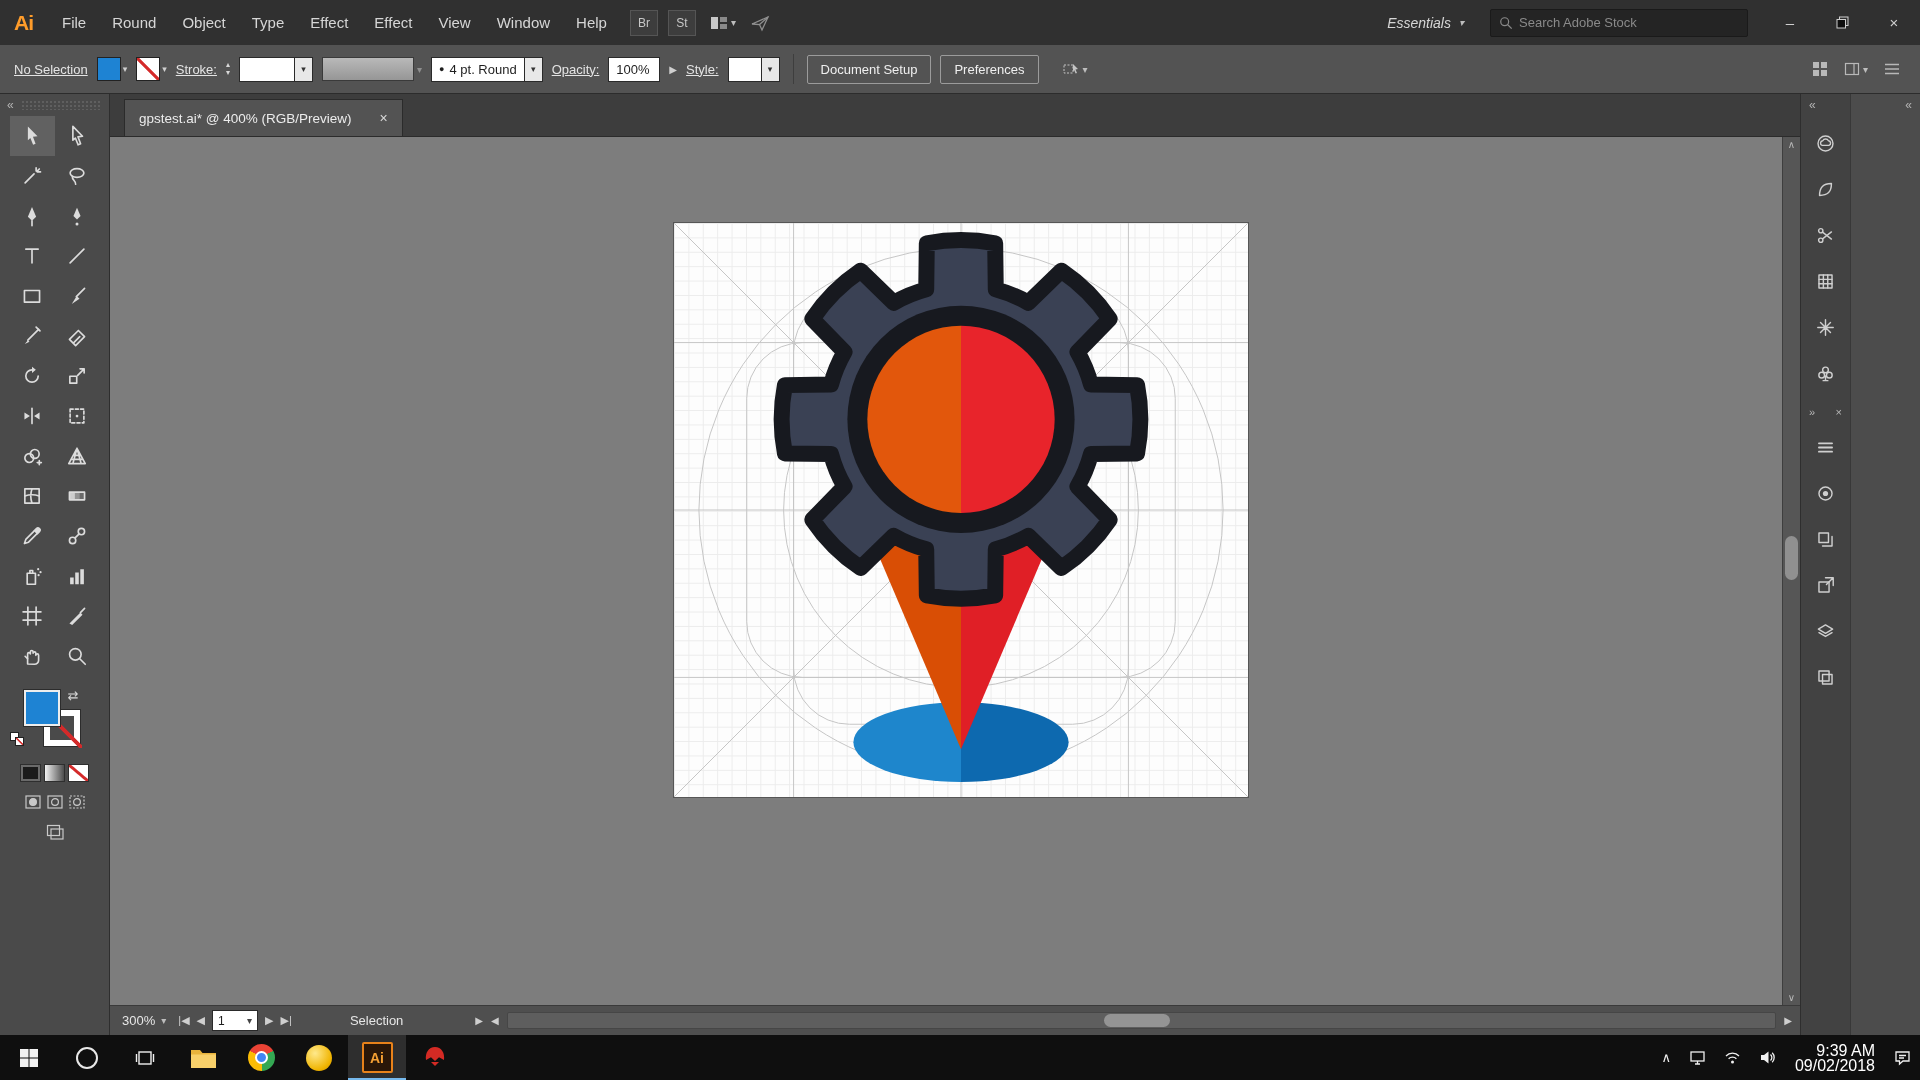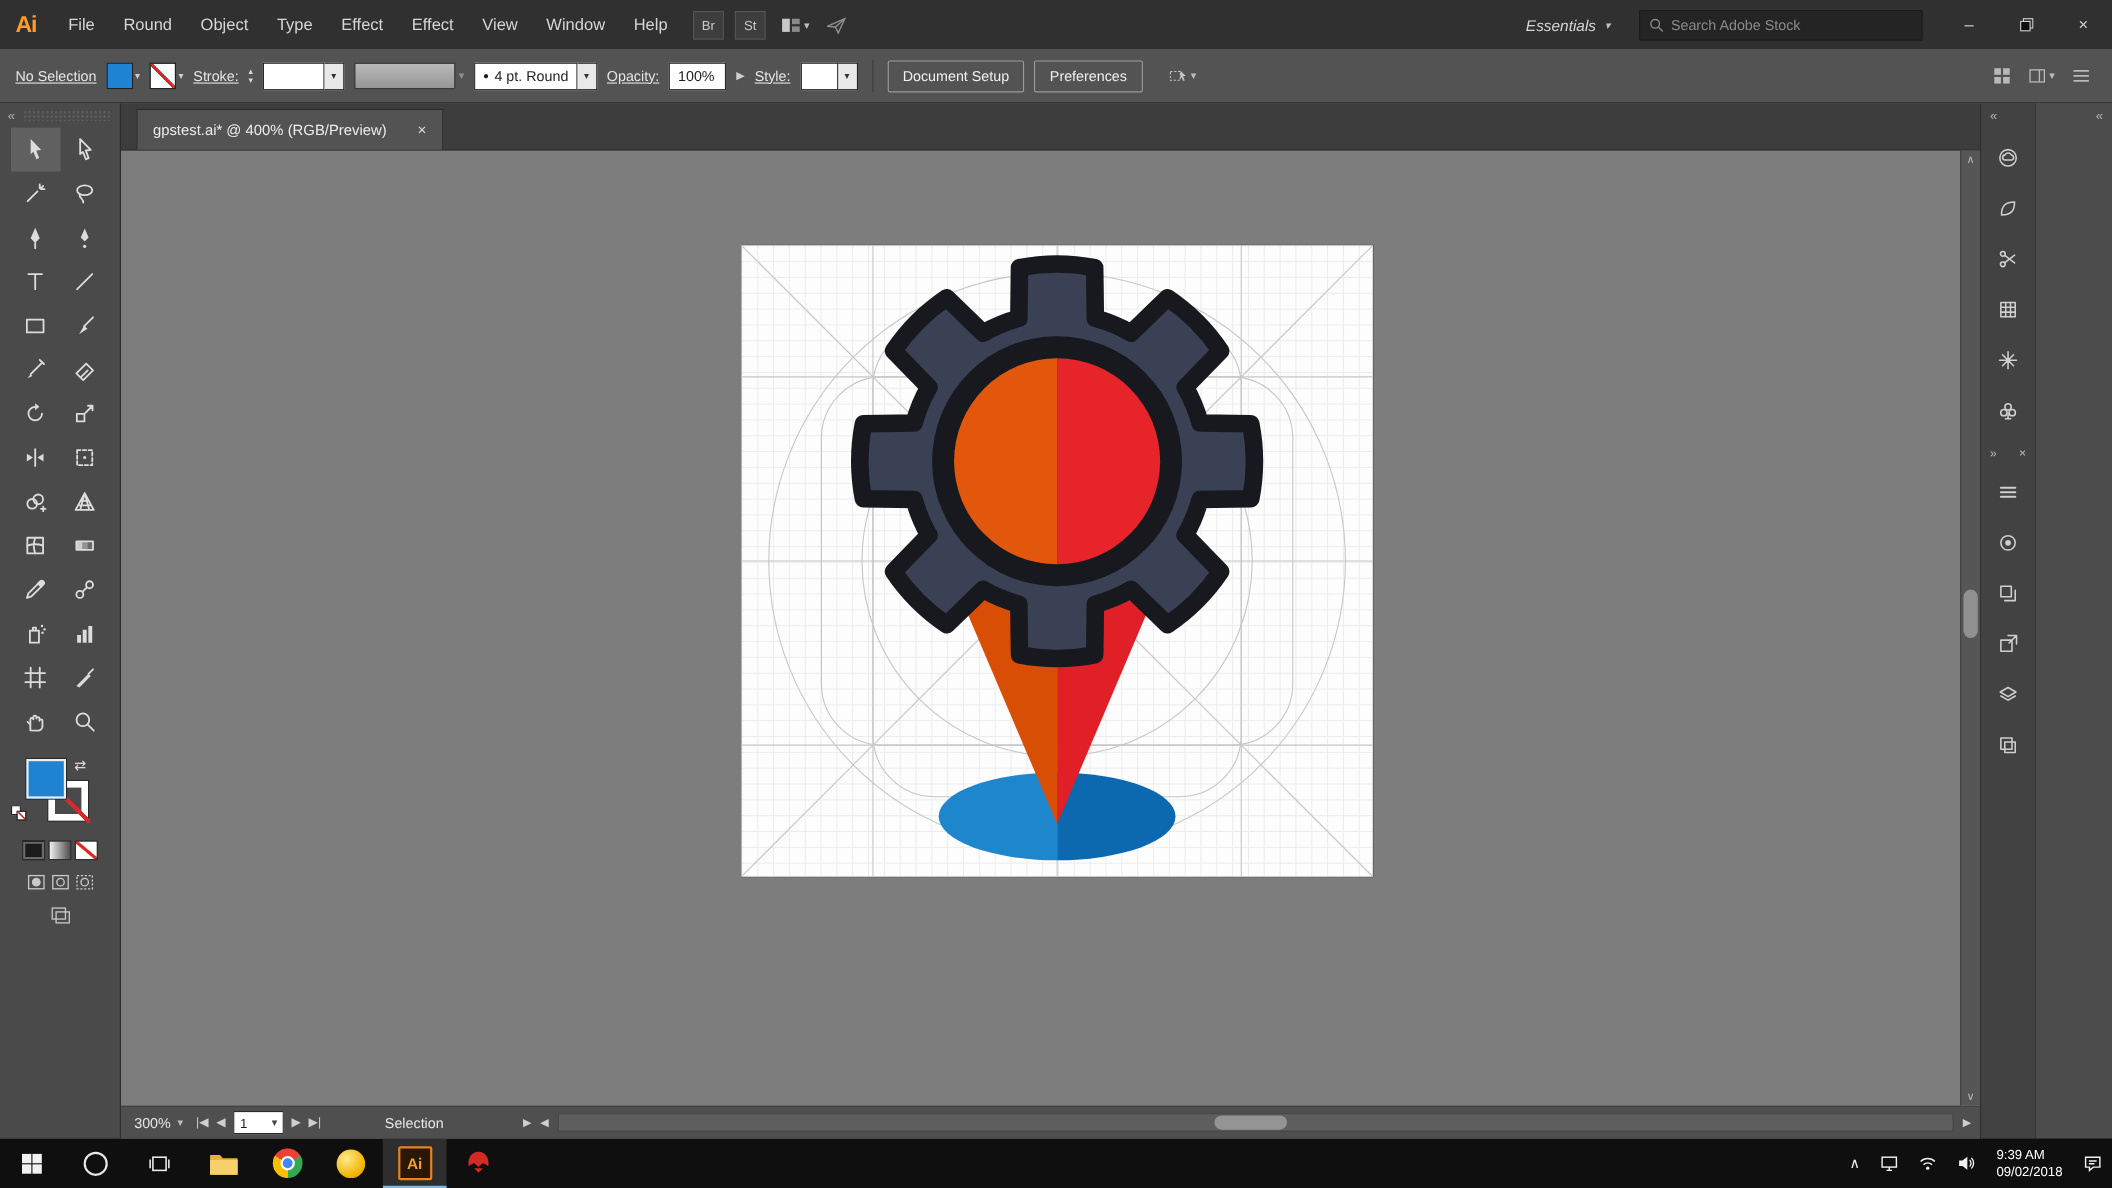--- a/index.html
+++ b/index.html
@@ -118,21 +118,21 @@
   .cortana-ring { width:22px; height:22px; border:2px solid #e8e8e8; border-radius:50%; }
   .chrome-ball { width:27px; height:27px; border-radius:50%; position:relative;
     background:conic-gradient(from -60deg, var(--chrome-red) 0 120deg, var(--chrome-green) 0 240deg, var(--chrome-yellow) 0 360deg); }
   .chrome-ball::after { content:""; position:absolute; inset:7px; background:var(--chrome-blue); border:2px solid #fff; border-radius:50%; }
   .yellow-ball { width:26px; height:26px; border-radius:50%; background:radial-gradient(circle at 35% 32%, #ffe98c, #f0b400 68%, #c28c00); }
   .ai-tile { width:31px; height:31px; background:#2a1708; border:2px solid #e8821a; border-radius:2px; color:#f5a033; font-weight:bold; font-size:14px; display:flex; align-items:center; justify-content:center; }
   .tray { margin-left:auto; display:flex; align-items:center; gap:0; }
   .tray-item { height:45px; display:flex; align-items:center; justify-content:center; padding:0 9px; font-size:13px; color:#f0f0f0; }
   .tray-item svg { width:17px; height:17px; stroke:#f0f0f0; fill:none; stroke-width:1.3; }
   .tray-item svg .f { fill:#f0f0f0; stroke:none; }
-  .clock { text-align:left; font-size:12px; line-height:15px; padding:0 10px; }
+  .clock { text-align:right; font-size:16px; line-height:15px; padding:0 10px; }
 </style>
 </head>
 <body>
 
 <div class="app">
 
   <header class="menubar">
     <span class="ai-logo">Ai</span>
     <span class="menu-item">File</span>
     <span class="menu-item">Round</span>

